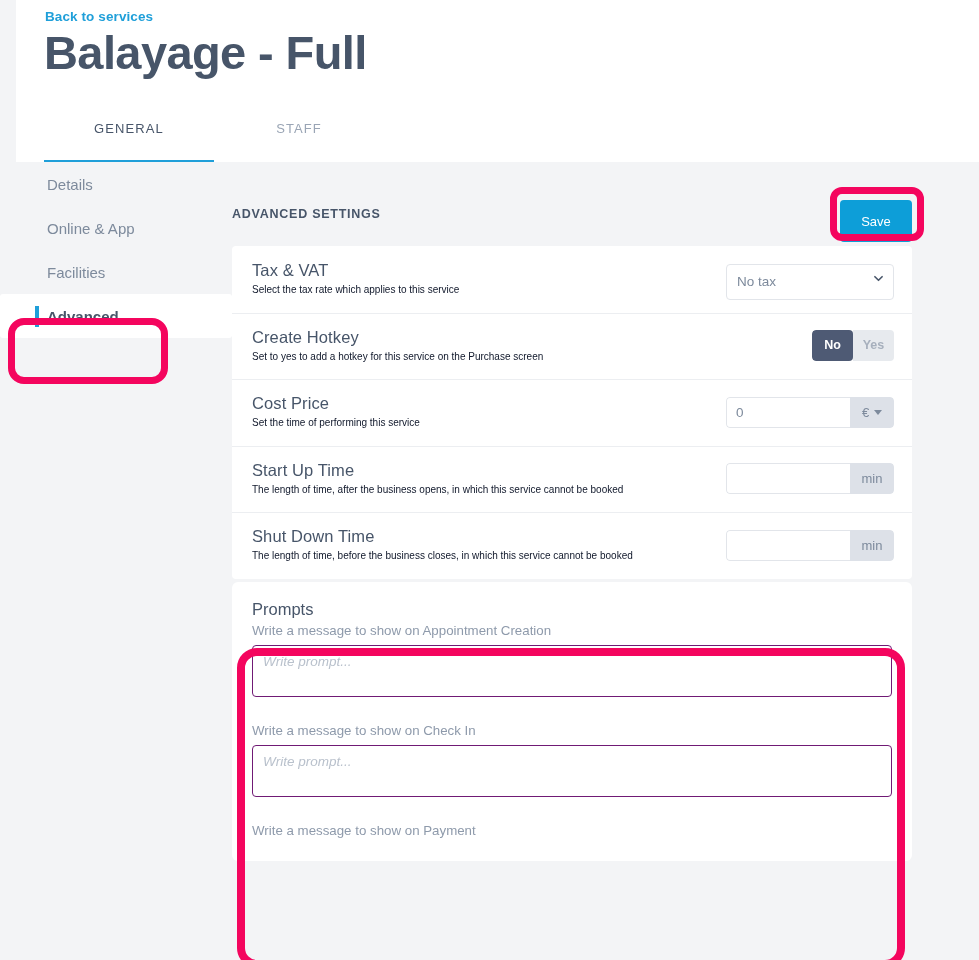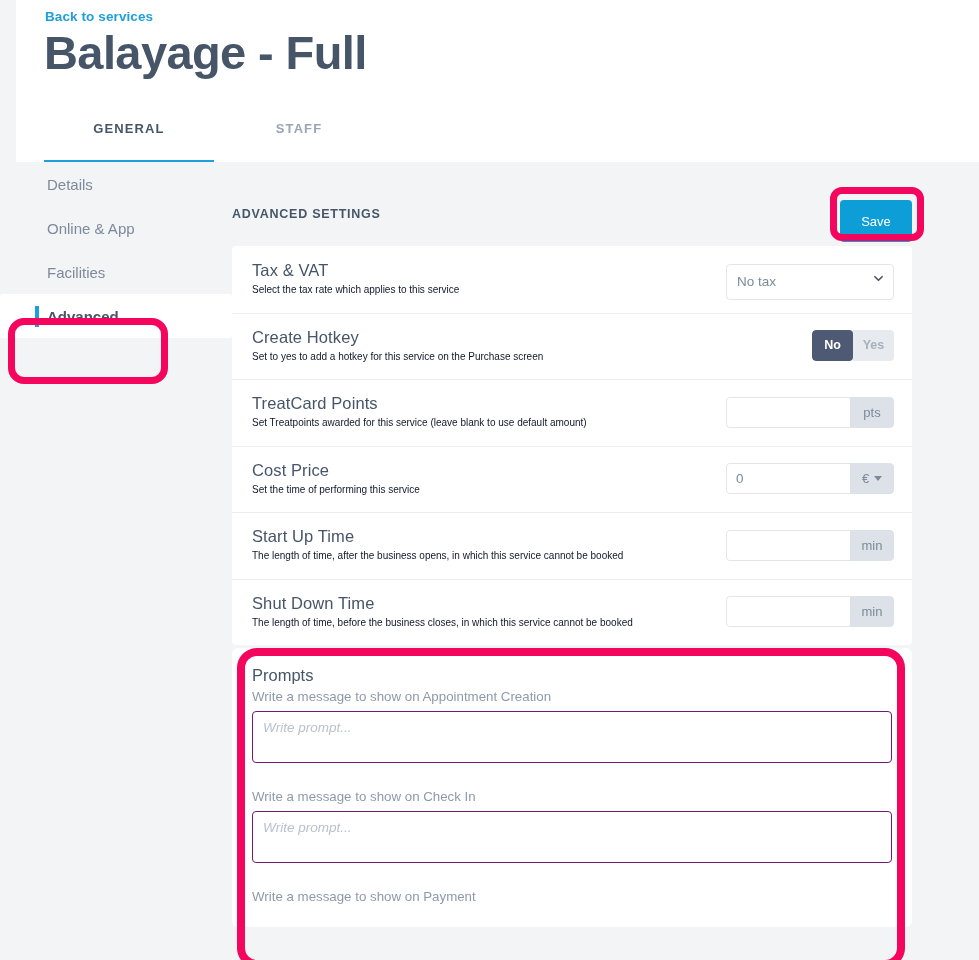--- a/index.html
+++ b/index.html
@@ -63,21 +63,21 @@
     top: 113px;
     width: 979px;
     height: 49px;
     display: flex;
     align-items: flex-start;
   }
 
   .tab {
     position: relative;
     font-size: 13px;
-    font-weight: bold;
+    font-weight: normal;
     letter-spacing: 1.1px;
     color: #9aa5b5;
     padding: 8px 0 0 0;
     cursor: pointer;
     text-align: center;
   }
 
   .tab.general { width: 170px; margin-left: 28px; }
   .tab.staff   { width: 170px; margin-left: 0px; }
 
@@ -455,32 +455,20 @@
             <div class="row-desc">Set to yes to add a hotkey for this service on the Purchase screen</div>
           </div>
           <div class="row-control">
             <div class="toggle">
               <div class="opt on">No</div>
               <div class="opt off">Yes</div>
             </div>
           </div>
         </div>
 
-        <div class="row">
-          <div class="row-text">
-            <div class="row-title">TreatCard Points</div>
-            <div class="row-desc">Set Treatpoints awarded for this service (leave blank to use default amount)</div>
-          </div>
-          <div class="row-control">
-            <div class="field">
-              <input type="text" value="" style="">
-              <span class="suffix">pts</span>
-            </div>
-          </div>
-        </div>
 
         <div class="row">
           <div class="row-text">
             <div class="row-title">Cost Price</div>
             <div class="row-desc">Set the time of performing this service</div>
           </div>
           <div class="row-control">
             <div class="field">
               <input type="text" value="0" style="">
               <span class="suffix currency">

